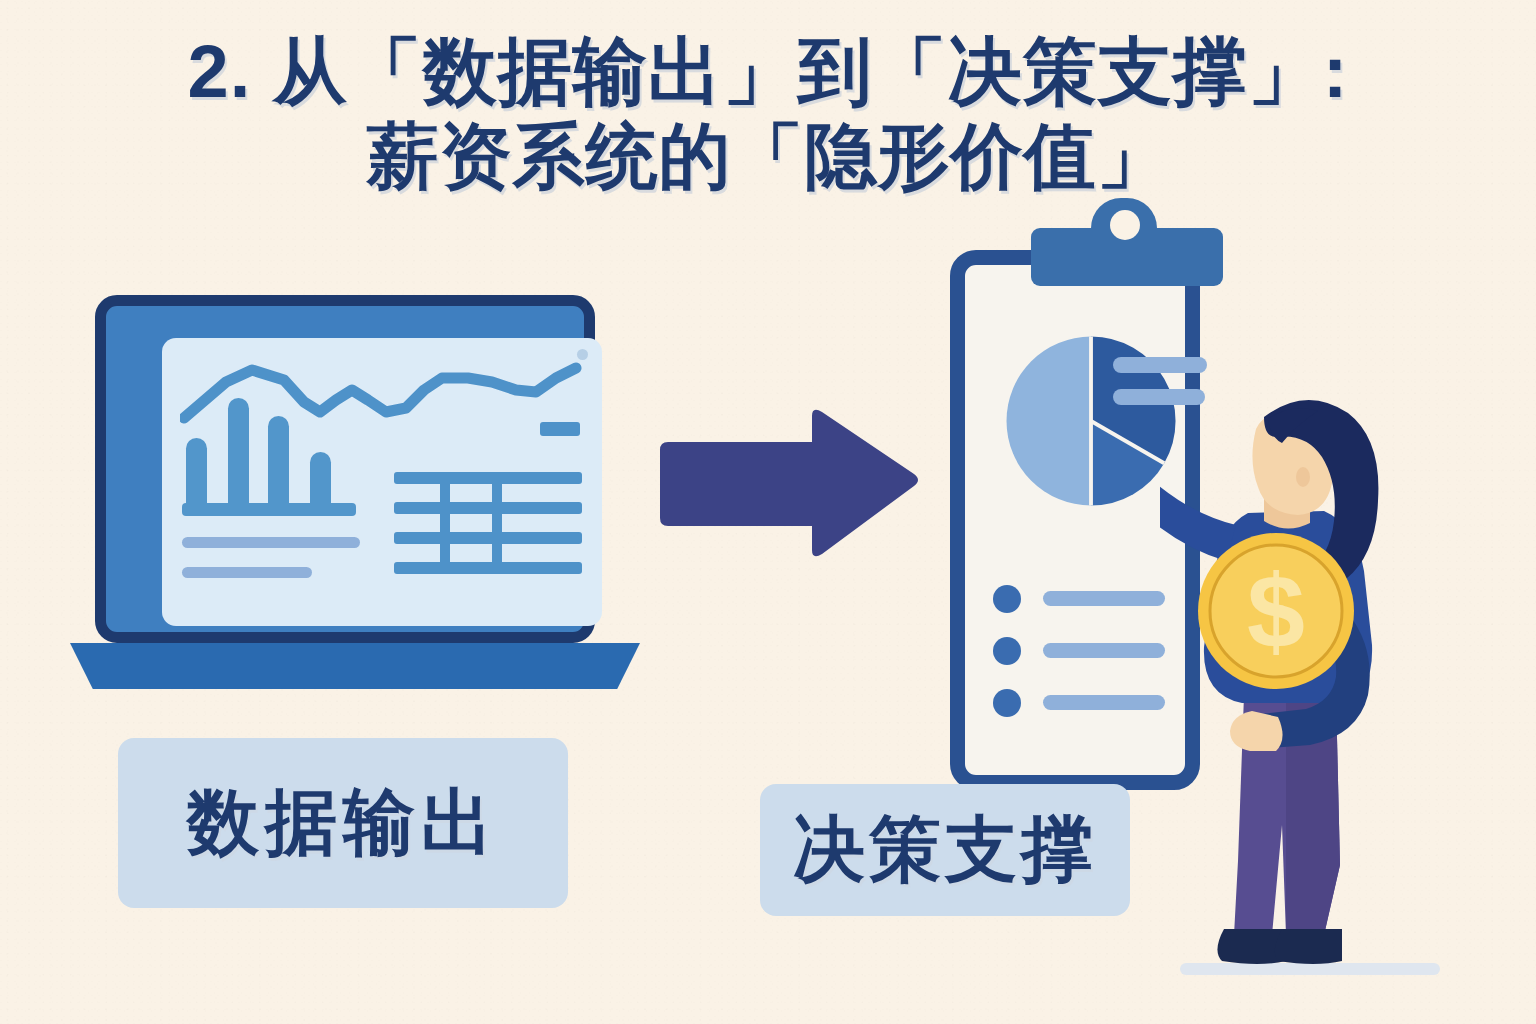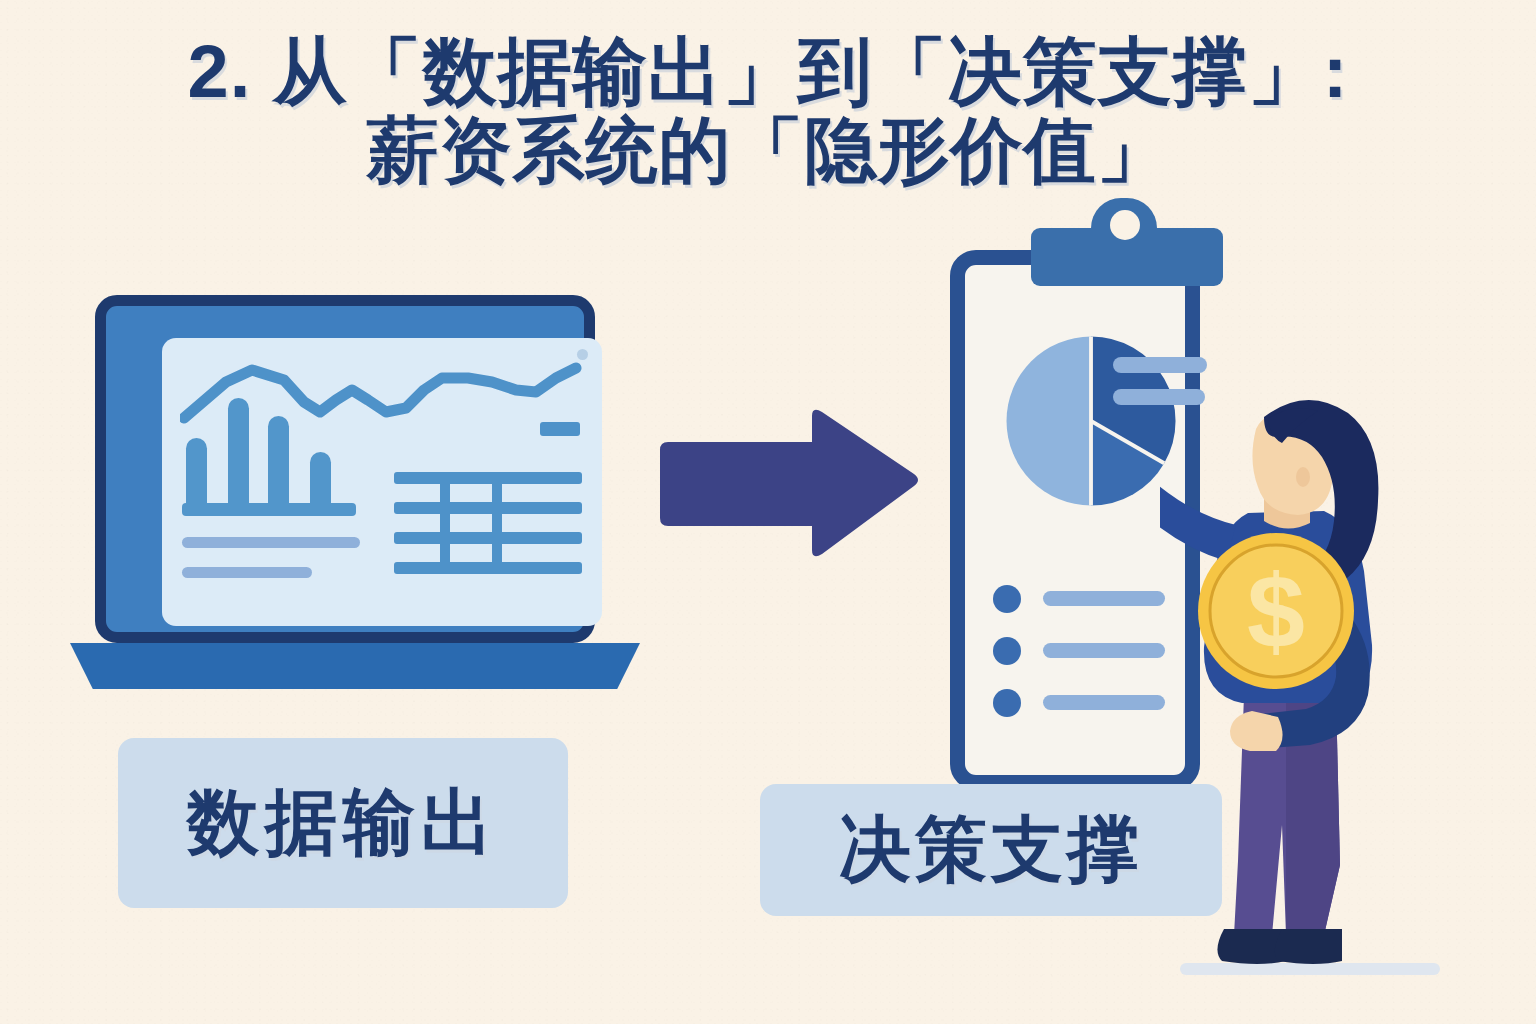--- a/index.html
+++ b/index.html
@@ -40,21 +40,21 @@
   }
   .title-line {
     color: #1e3a6e;
     font-size: 74px;
     font-weight: bold;
     line-height: 1.08;
     letter-spacing: 1px;
     white-space: nowrap;
     text-shadow: 2px 3px 0 rgba(190,200,215,.55);
   }
-  .title-line.l2 { font-size: 72px; }
+  .title-line.l2 { font-size: 72px; margin-top: 6px; }
 
   
   #laptop { position: absolute; left: 70px; top: 295px; width: 600px; height: 400px; }
   .lp-lid {
     position: absolute; left: 25px; top: 0;
     width: 500px; height: 348px;
     background: #3f7fc0;
     border: 11px solid #1e3a6e;
     border-radius: 22px;
     box-sizing: border-box;
@@ -186,21 +186,21 @@
     background: #ccdcec;
     border-radius: 16px;
     display: flex;
     align-items: center;
     justify-content: center;
     color: #1e3a6e;
     font-weight: bold;
     text-shadow: 2px 3px 0 rgba(205,215,228,.7);
   }
   #pill-left  { left: 118px; top: 738px; width: 450px; height: 170px; font-size: 72px; letter-spacing: 6px; z-index: 3; }
-  #pill-right { left: 760px; top: 784px; width: 462px; height: 132px; font-size: 72px; letter-spacing: 4px; z-index: 7; }
+  #pill-right { left: 760px; top: 784px; width: 370px; height: 132px; font-size: 72px; letter-spacing: 4px; z-index: 7; }
 
   #ground {
     position: absolute; left: 1180px; top: 963px;
     width: 260px; height: 12px;
     background: #dfe6ef; border-radius: 6px;
     z-index: 4;
   }
 </style>
 </head>
 <body>

